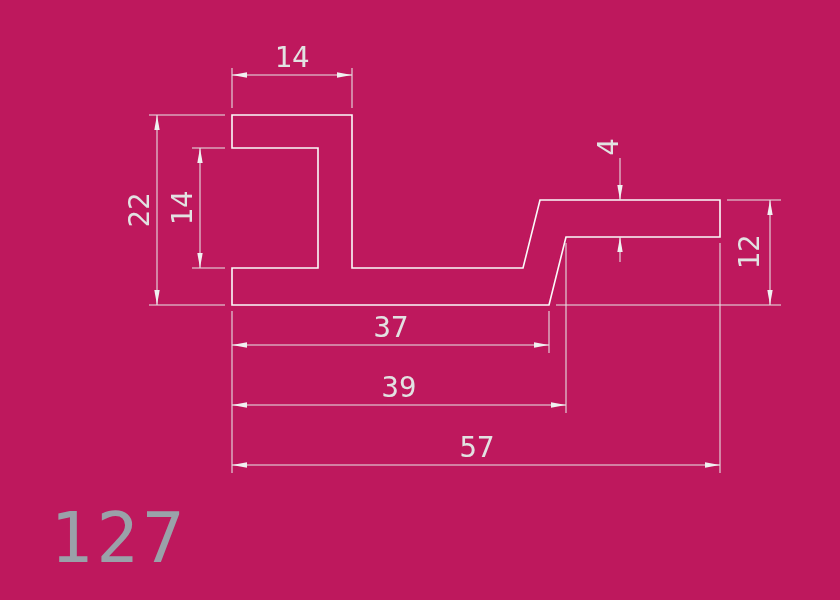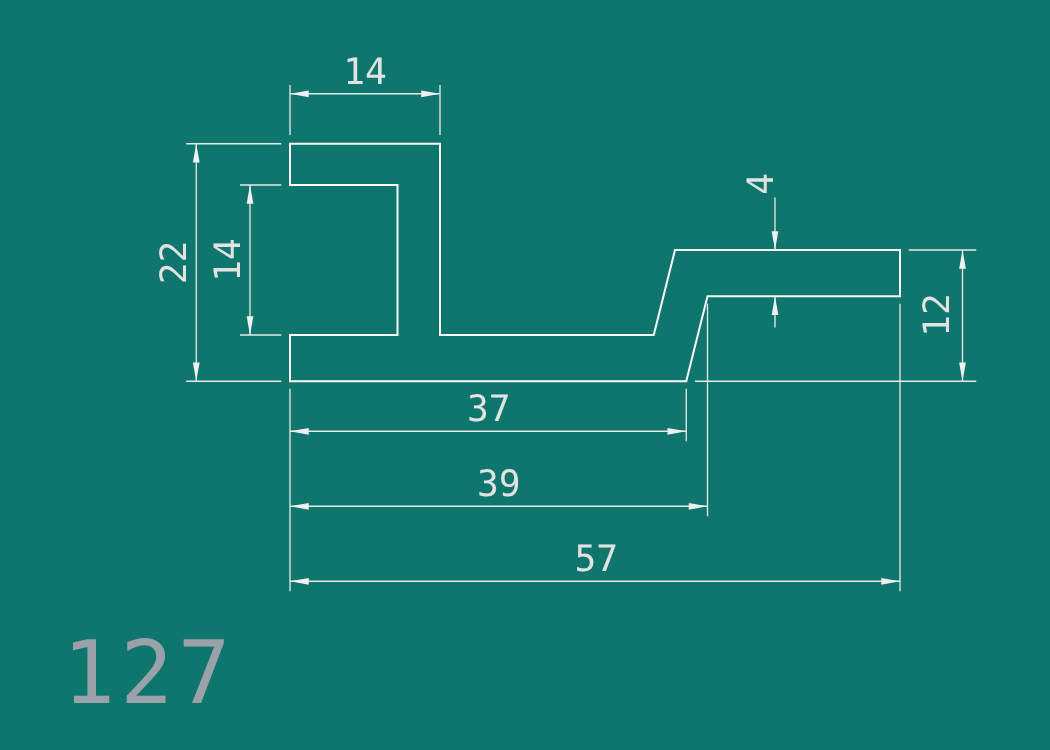--- a/index.html
+++ b/index.html
@@ -1,18 +1,18 @@
 <!DOCTYPE html>
 <html><head>
 <meta charset="utf-8">
 <style>
   html,body{margin:0;padding:0;background:#1d2128;}
   .viewport{
     position:relative;width:840px;height:600px;
-    background:#0f766e;overflow:hidden;
+    background:#be185d;overflow:hidden;
     font-family:"DejaVu Sans Mono", monospace;
   }
   svg{position:absolute;left:0;top:0;}
   .profile-line{stroke:#fafafa;stroke-width:1.6;fill:none;stroke-linejoin:miter;}
   .ext{stroke:#e8e8e8;stroke-width:1.05;}
   .dline{stroke:#e8e8e8;stroke-width:1.05;}
   .arr{fill:#f0f0f0;stroke:none;}
   .dimtxt{
     fill:#e2e2e2;
     font-family:"DejaVu Sans Mono", monospace;

